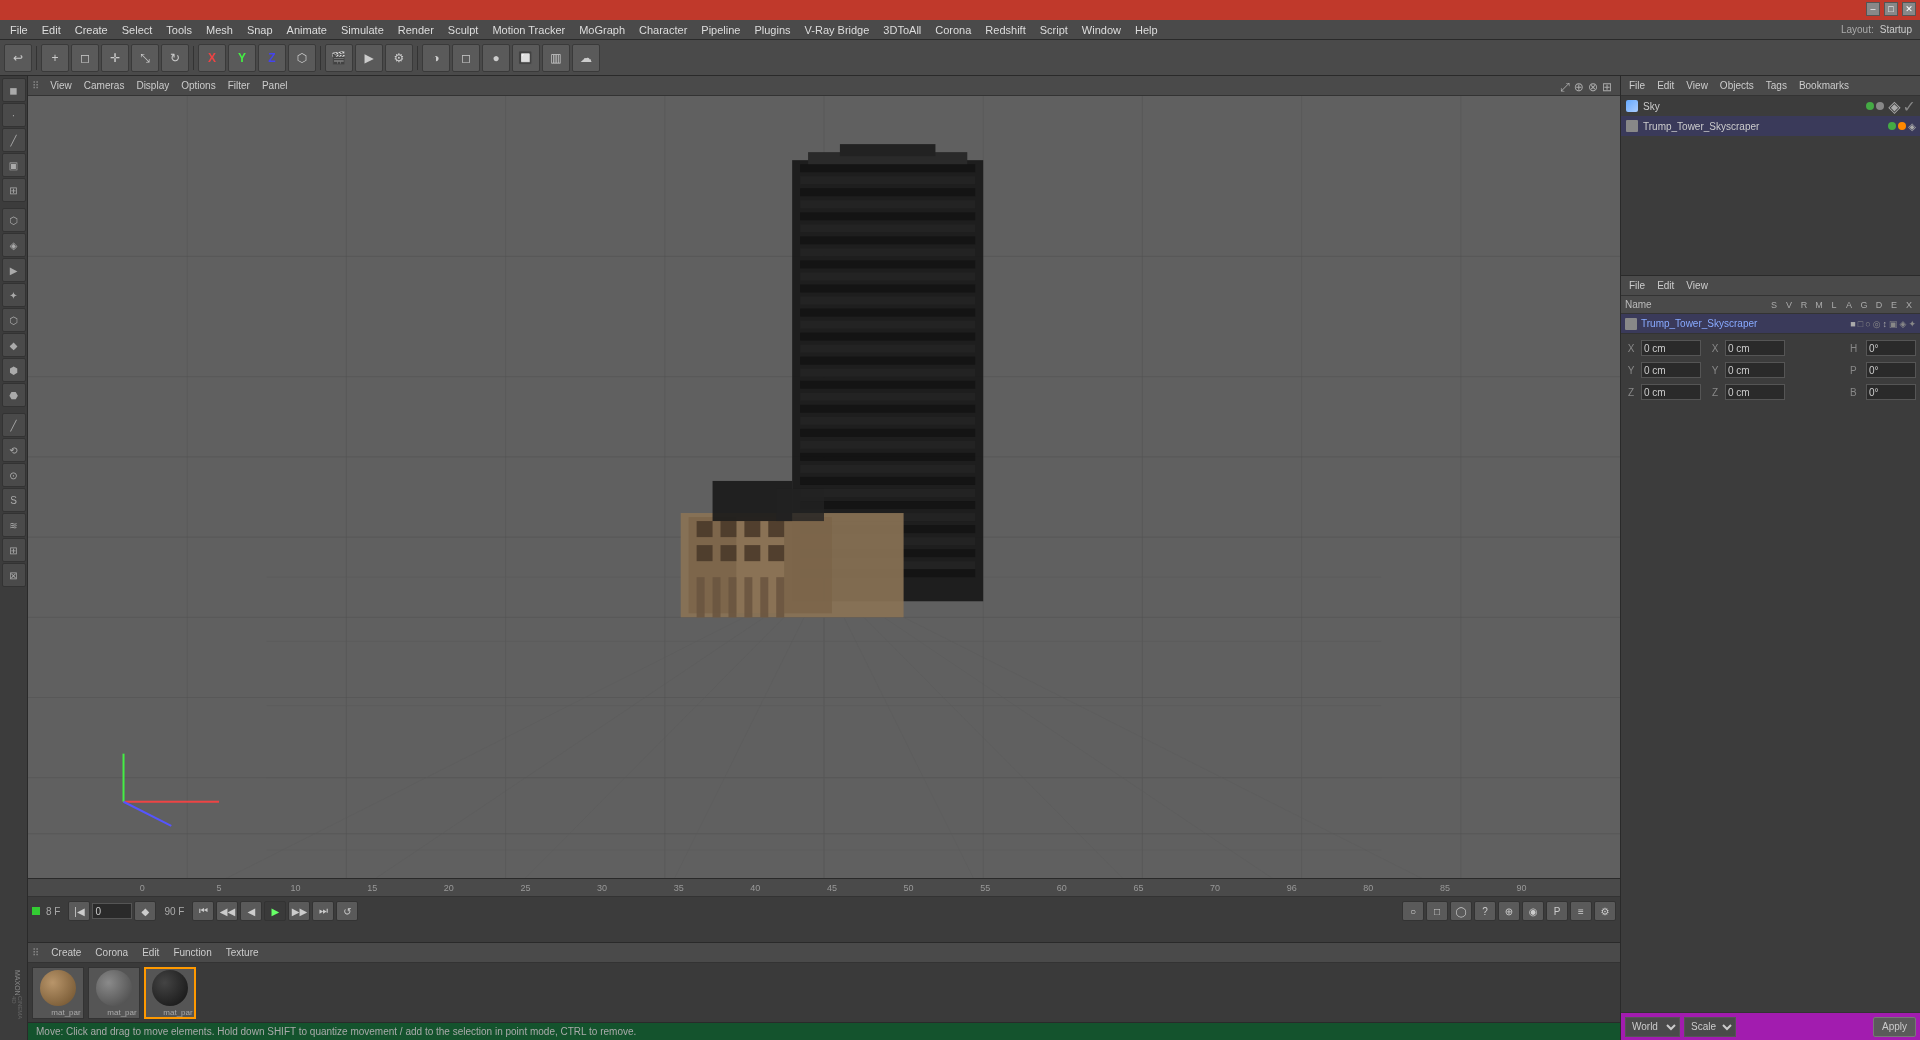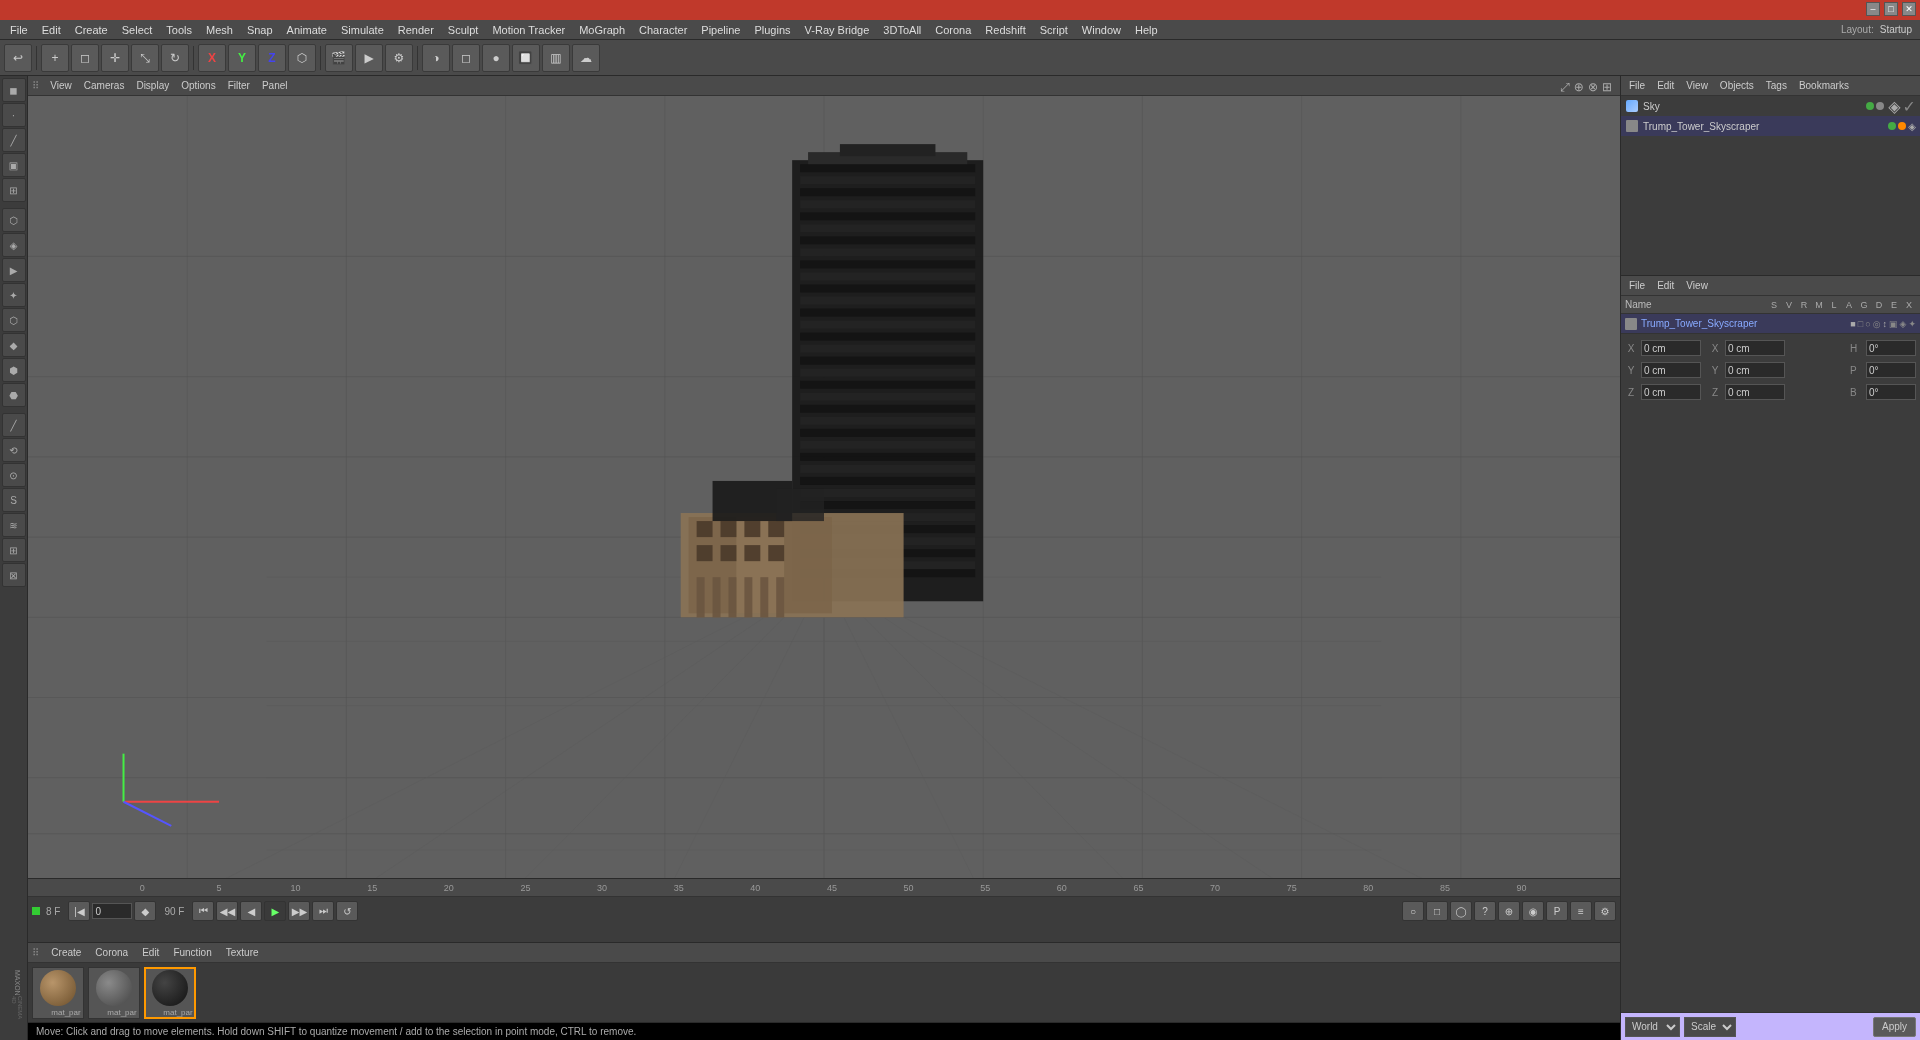--- a/index.html
+++ b/index.html
@@ -300,21 +300,21 @@
       font-size: 8px;
       color: #aaa;
       margin-top: 2px;
       text-align: center;
       margin-left: 16px;
     }
 
     
     #status-bar {
       height: 18px;
-      background: #000000;
+      background: #14532d;
       border-top: 1px solid #2a2a2a;
       display: flex;
       align-items: center;
       padding: 0 8px;
       font-size: 10px;
       color: #aaa;
     }
 
     
     #right-panel {
@@ -499,21 +499,21 @@
       padding: 0 2px;
     }
 
     #coord-buttons {
       height: 28px;
       display: flex;
       align-items: center;
       gap: 4px;
       padding: 0 4px;
       border-top: 1px solid #333;
-      background: #c4b5fd;
+      background: #a21caf;
     }
     .coord-mode-select {
       height: 20px;
       background: #4a4a4a;
       border: 1px solid #555;
       color: #ccc;
       font-size: 10px;
       padding: 0 2px;
     }
     #apply-btn {
@@ -816,21 +816,21 @@
         <div class="ruler-mark">25</div>
         <div class="ruler-mark">30</div>
         <div class="ruler-mark">35</div>
         <div class="ruler-mark">40</div>
         <div class="ruler-mark">45</div>
         <div class="ruler-mark">50</div>
         <div class="ruler-mark">55</div>
         <div class="ruler-mark">60</div>
         <div class="ruler-mark">65</div>
         <div class="ruler-mark">70</div>
-        <div class="ruler-mark">75</div>
+        <div class="ruler-mark">96</div>
         <div class="ruler-mark">80</div>
         <div class="ruler-mark">85</div>
         <div class="ruler-mark">90</div>
         <div style="width:20px;"></div>
       </div>
 
       <div id="timeline-controls">
         <div style="display:flex;align-items:center;gap:2px;margin-right:4px;">
           <span class="green-marker"></span>
         </div>

